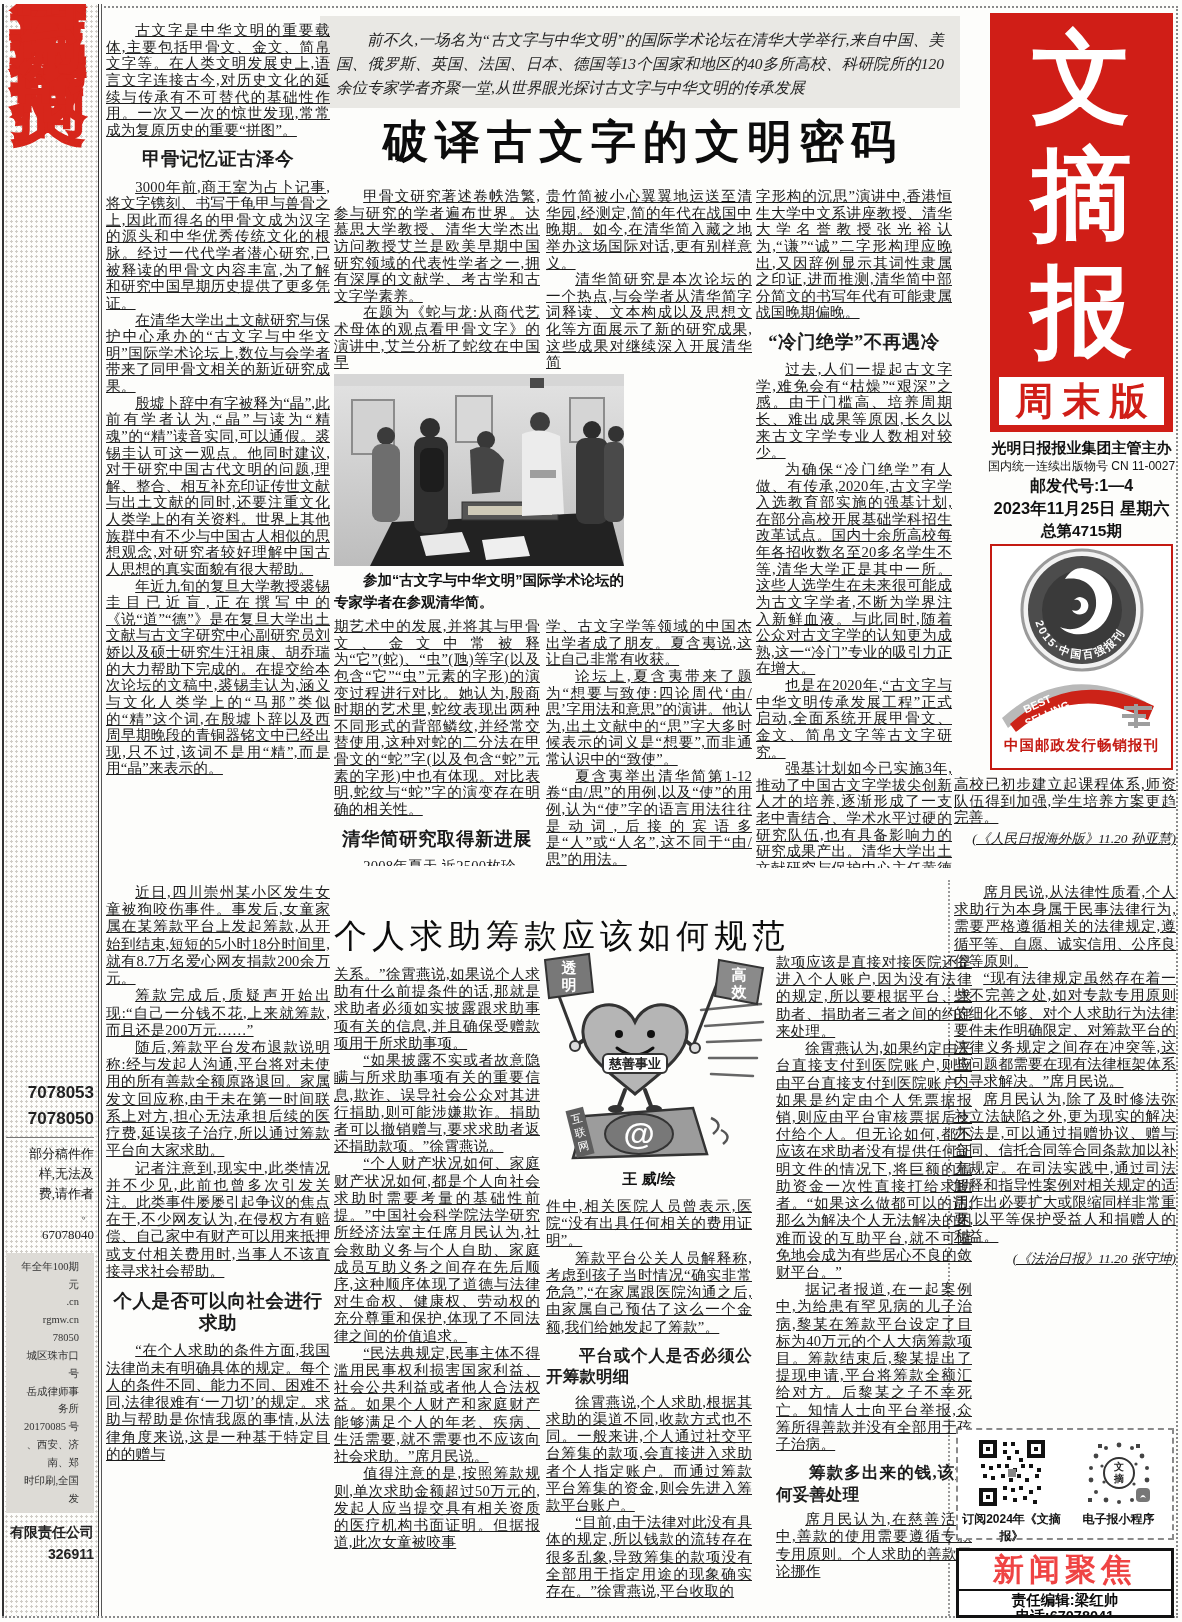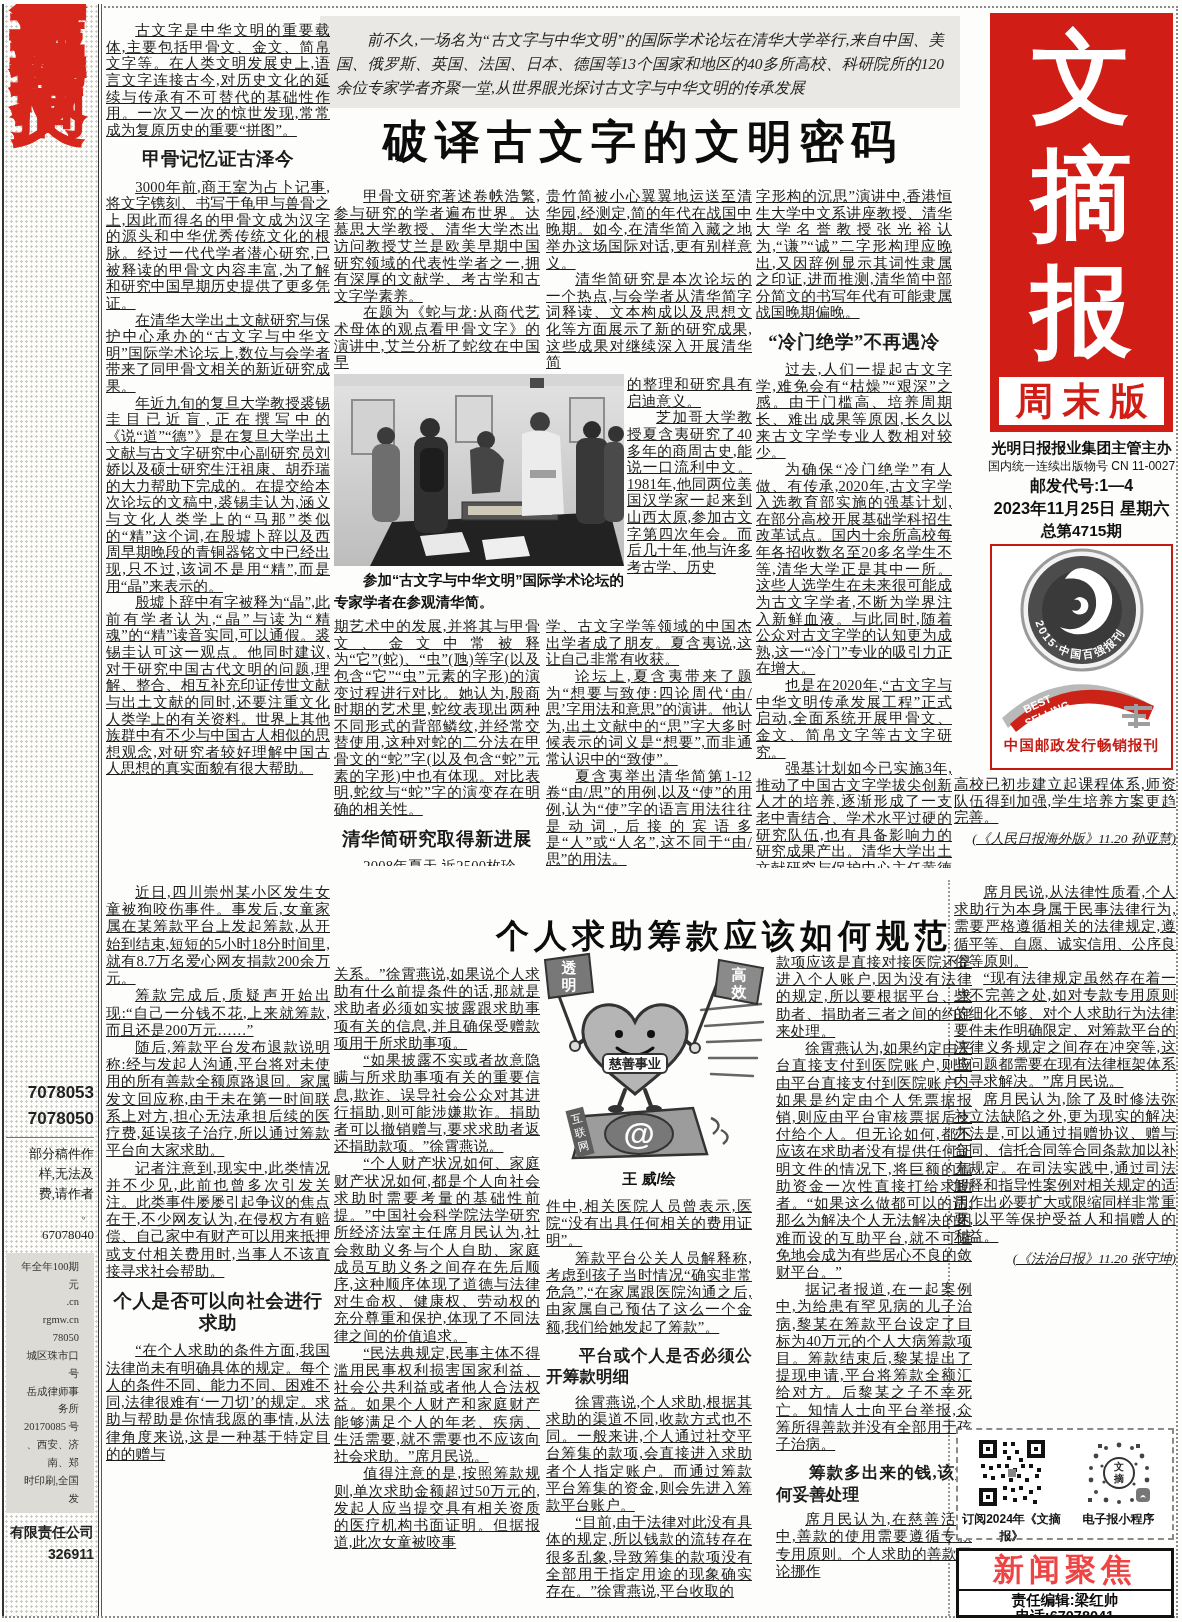--- a/index.html
+++ b/index.html
@@ -57,22 +57,22 @@
   .col .hl{font-weight:bold;font-size:16.5px;margin:9px 0 6px;text-indent:2em;line-height:1.3;}
   .col .src{text-indent:0;text-align:right;font-style:italic;font-size:13.5px;margin-top:5px;letter-spacing:0;}
   .lh2{line-height:1.18;}
 
   .intro-box{position:absolute;left:320px;top:16px;width:608px;height:68px;background:#e9e8e4;
              padding:12px 16px;font-style:italic;font-size:15.5px;line-height:1.55;color:#222;
              text-align:justify;text-indent:2em;overflow:hidden;}
   .headline1{position:absolute;left:334px;top:112px;width:618px;text-align:center;
              font-family:"Liberation Sans",sans-serif;font-weight:900;font-size:45px;
              letter-spacing:7px;color:#0c0c0c;}
-  .headline2{position:absolute;left:334px;top:914px;width:618px;text-align:right;
-             font-weight:700;font-size:33px;letter-spacing:5px;color:#0c0c0c;}
+  .headline2{position:absolute;left:334px;top:914px;width:618px;text-align:left;
+             font-weight:400;font-size:33px;letter-spacing:5px;color:#0c0c0c;}
 
   .photo{position:absolute;left:334px;top:374px;width:290px;height:192px;overflow:hidden;background:#c9c9c9;}
   .photo-cap{position:absolute;left:334px;top:570px;width:290px;height:44px;overflow:hidden;
              font-family:"Liberation Sans",sans-serif;font-weight:bold;font-size:14.5px;
              line-height:1.5;text-indent:2em;text-align:justify;color:#111;}
 
   .cartoon{position:absolute;left:515px;top:948px;width:250px;height:218px;}
   .cartoon-cap{position:absolute;left:546px;top:1170px;width:206px;text-align:center;
                font-family:"Liberation Sans",sans-serif;font-weight:bold;font-size:15px;color:#111;}
 
@@ -186,22 +186,22 @@
   </div>
 
   <div class="intro-box">前不久,一场名为“古文字与中华文明”的国际学术论坛在清华大学举行,来自中国、美国、俄罗斯、英国、法国、日本、德国等13个国家和地区的40多所高校、科研院所的120余位专家学者齐聚一堂,从世界眼光探讨古文字与中华文明的传承发展</div>
   <div class="headline1">破译古文字的文明密码</div>
 
   <div class="col" style="left:106px;top:22px;width:224px;height:846px;">
       <p class="p">古文字是中华文明的重要载体,主要包括甲骨文、金文、简帛文字等。在人类文明发展史上,语言文字连接古今,对历史文化的延续与传承有不可替代的基础性作用。一次又一次的惊世发现,常常成为复原历史的重要“拼图”。</p>
       <div class="h">甲骨记忆证古泽今</div>
       <p class="p">3000年前,商王室为占卜记事,将文字镌刻、书写于龟甲与兽骨之上,因此而得名的甲骨文成为汉字的源头和中华优秀传统文化的根脉。经过一代代学者潜心研究,已被释读的甲骨文内容丰富,为了解和研究中国早期历史提供了更多凭证。</p>
       <p class="p">在清华大学出土文献研究与保护中心承办的“古文字与中华文明”国际学术论坛上,数位与会学者带来了同甲骨文相关的新近研究成果。</p>
+      <p class="p">殷墟卜辞中有字被释为“晶”,此前有学者认为,“晶”与读为“精魂”的“精”读音实同,可以通假。裘锡圭认可这一观点。他同时建议,对于研究中国古代文明的问题,理解、整合、相互补充印证传世文献与出土文献的同时,还要注重文化人类学上的有关资料。世界上其他族群中有不少与中国古人相似的思想观念,对研究者较好理解中国古人思想的真实面貌有很大帮助。</p>
       <p class="p">年近九旬的复旦大学教授裘锡圭目已近盲,正在撰写中的《说“道”“德”》是在复旦大学出土文献与古文字研究中心副研究员刘娇以及硕士研究生汪祖康、胡乔瑞的大力帮助下完成的。在提交给本次论坛的文稿中,裘锡圭认为,涵义与文化人类学上的“马那”类似的“精”这个词,在殷墟卜辞以及西周早期晚段的青铜器铭文中已经出现,只不过,该词不是用“精”,而是用“晶”来表示的。</p>
-      <p class="p">殷墟卜辞中有字被释为“晶”,此前有学者认为,“晶”与读为“精魂”的“精”读音实同,可以通假。裘锡圭认可这一观点。他同时建议,对于研究中国古代文明的问题,理解、整合、相互补充印证传世文献与出土文献的同时,还要注重文化人类学上的有关资料。世界上其他族群中有不少与中国古人相似的思想观念,对研究者较好理解中国古人思想的真实面貌有很大帮助。</p>
     </div>
   <div class="col" style="left:334px;top:188px;width:206px;height:186px;">
       <p class="p">甲骨文研究著述卷帙浩繁,参与研究的学者遍布世界。达慕思大学教授、清华大学杰出访问教授艾兰是欧美早期中国研究领域的代表性学者之一,拥有深厚的文献学、考古学和古文字学素养。</p>
       <p class="p">在题为《蛇与龙:从商代艺术母体的观点看甲骨文字》的演讲中,艾兰分析了蛇纹在中国早</p>
     </div>
 
   <div class="photo">
     <svg width="290" height="192" viewBox="0 0 290 192">
       <defs>
         <linearGradient id="gwall" x1="0" y1="0" x2="0" y2="1">
@@ -243,24 +243,20 @@
   <div class="photo-cap">参加“古文字与中华文明”国际学术论坛的专家学者在参观清华简。</div>
 
   <div class="col" style="left:334px;top:618px;width:206px;height:248px;">
       <p class="pc">期艺术中的发展,并将其与甲骨文、金文中常被释为“它”(蛇)、“虫”(虺)等字(以及包含“它”“虫”元素的字形)的演变过程进行对比。她认为,殷商时期的艺术里,蛇纹表现出两种不同形式的背部鳞纹,并经常交替使用,这种对蛇的二分法在甲骨文的“蛇”字(以及包含“蛇”元素的字形)中也有体现。对比表明,蛇纹与“蛇”字的演变存在明确的相关性。</p>
       <div class="h">清华简研究取得新进展</div>
       <p class="p">2008年夏天,近2500枚珍</p>
     </div>
   <div class="col" style="left:546px;top:188px;width:206px;height:186px;">
       <p class="pc">贵竹简被小心翼翼地运送至清华园,经测定,简的年代在战国中晚期。如今,在清华简入藏之地举办这场国际对话,更有别样意义。</p>
       <p class="p">清华简研究是本次论坛的一个热点,与会学者从清华简字词释读、文本构成以及思想文化等方面展示了新的研究成果,这些成果对继续深入开展清华简</p>
-    </div>
-  <div class="col" style="left:627px;top:376px;width:125px;height:238px;">
-      <p class="pc">的整理和研究具有启迪意义。</p>
-      <p class="p">芝加哥大学教授夏含夷研究了40多年的商周古史,能说一口流利中文。1981年,他同两位美国汉学家一起来到山西太原,参加古文字第四次年会。而后几十年,他与许多考古学、历史</p>
     </div>
   <div class="col" style="left:546px;top:618px;width:206px;height:248px;">
       <p class="pc">学、古文字学等领域的中国杰出学者成了朋友。夏含夷说,这让自己非常有收获。</p>
       <p class="p">论坛上,夏含夷带来了题为“想要与致使:四论周代‘由/思’字用法和意思”的演讲。他认为,出土文献中的“思”字大多时候表示的词义是“想要”,而非通常认识中的“致使”。</p>
       <p class="p">夏含夷举出清华简第1-12卷“由/思”的用例,以及“使”的用例,认为“使”字的语言用法往往是动词,后接的宾语多是“人”或“人名”,这不同于“由/思”的用法。</p>
     </div>
   <div class="col" style="left:756px;top:188px;width:196px;height:680px;">
       <p class="pc">字形构的沉思”演讲中,香港恒生大学中文系讲座教授、清华大学名誉教授张光裕认为,“谦”“诚”二字形构理应晚出,又因辞例显示其词性隶属之印证,进而推测,清华简中部分简文的书写年代有可能隶属战国晚期偏晚。</p>
       <div class="h">“冷门绝学”不再遇冷</div>
       <p class="p">过去,人们一提起古文字学,难免会有“枯燥”“艰深”之感。由于门槛高、培养周期长、难出成果等原因,长久以来古文字学专业人数相对较少。</p>

